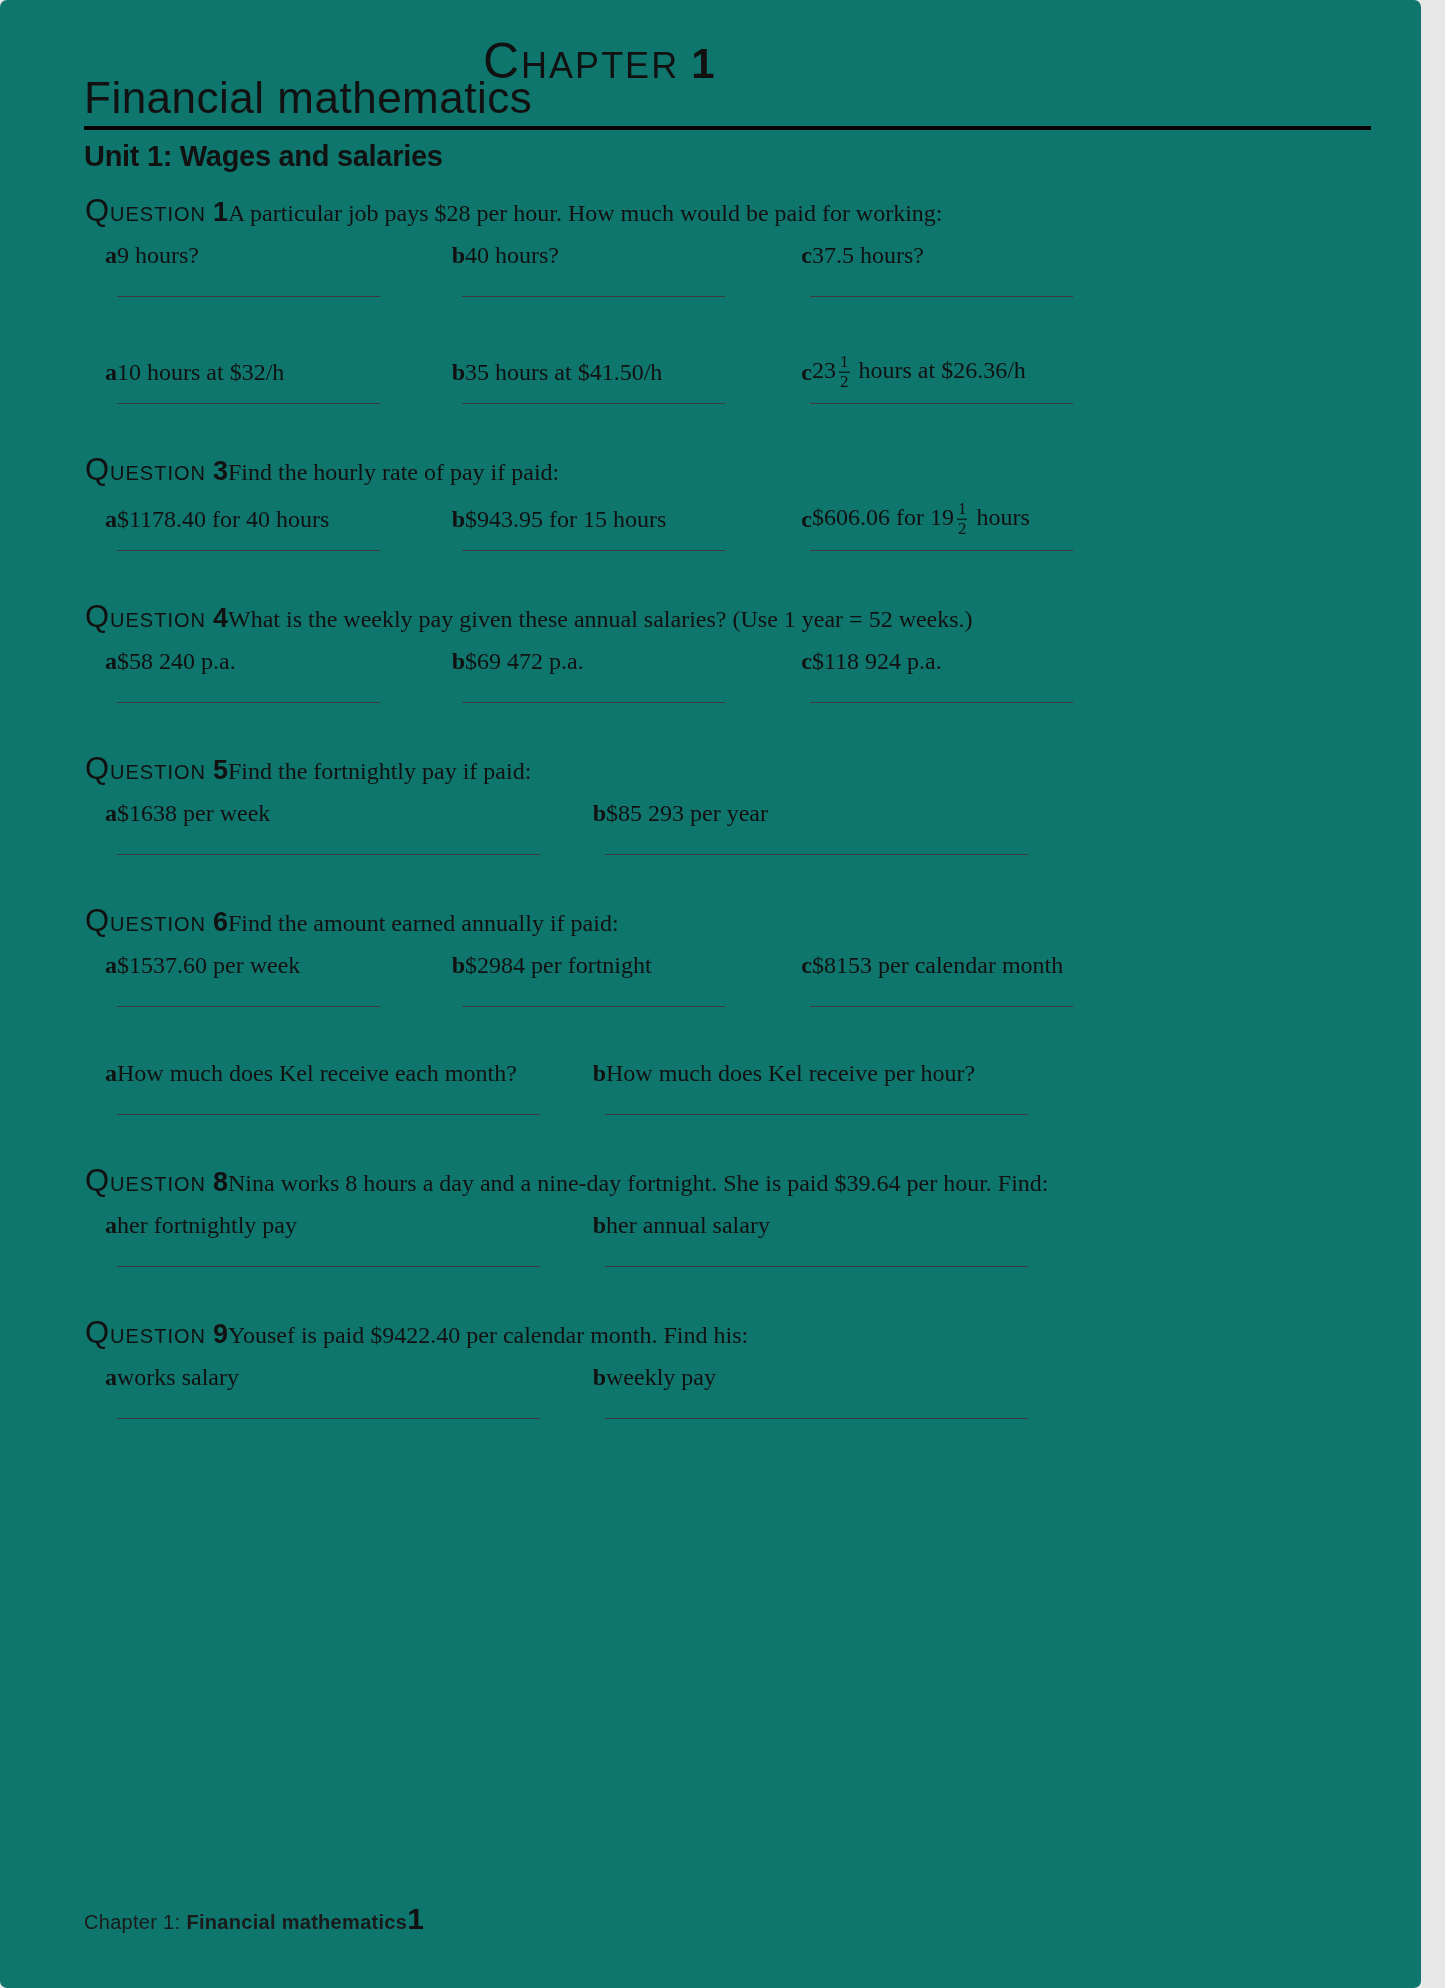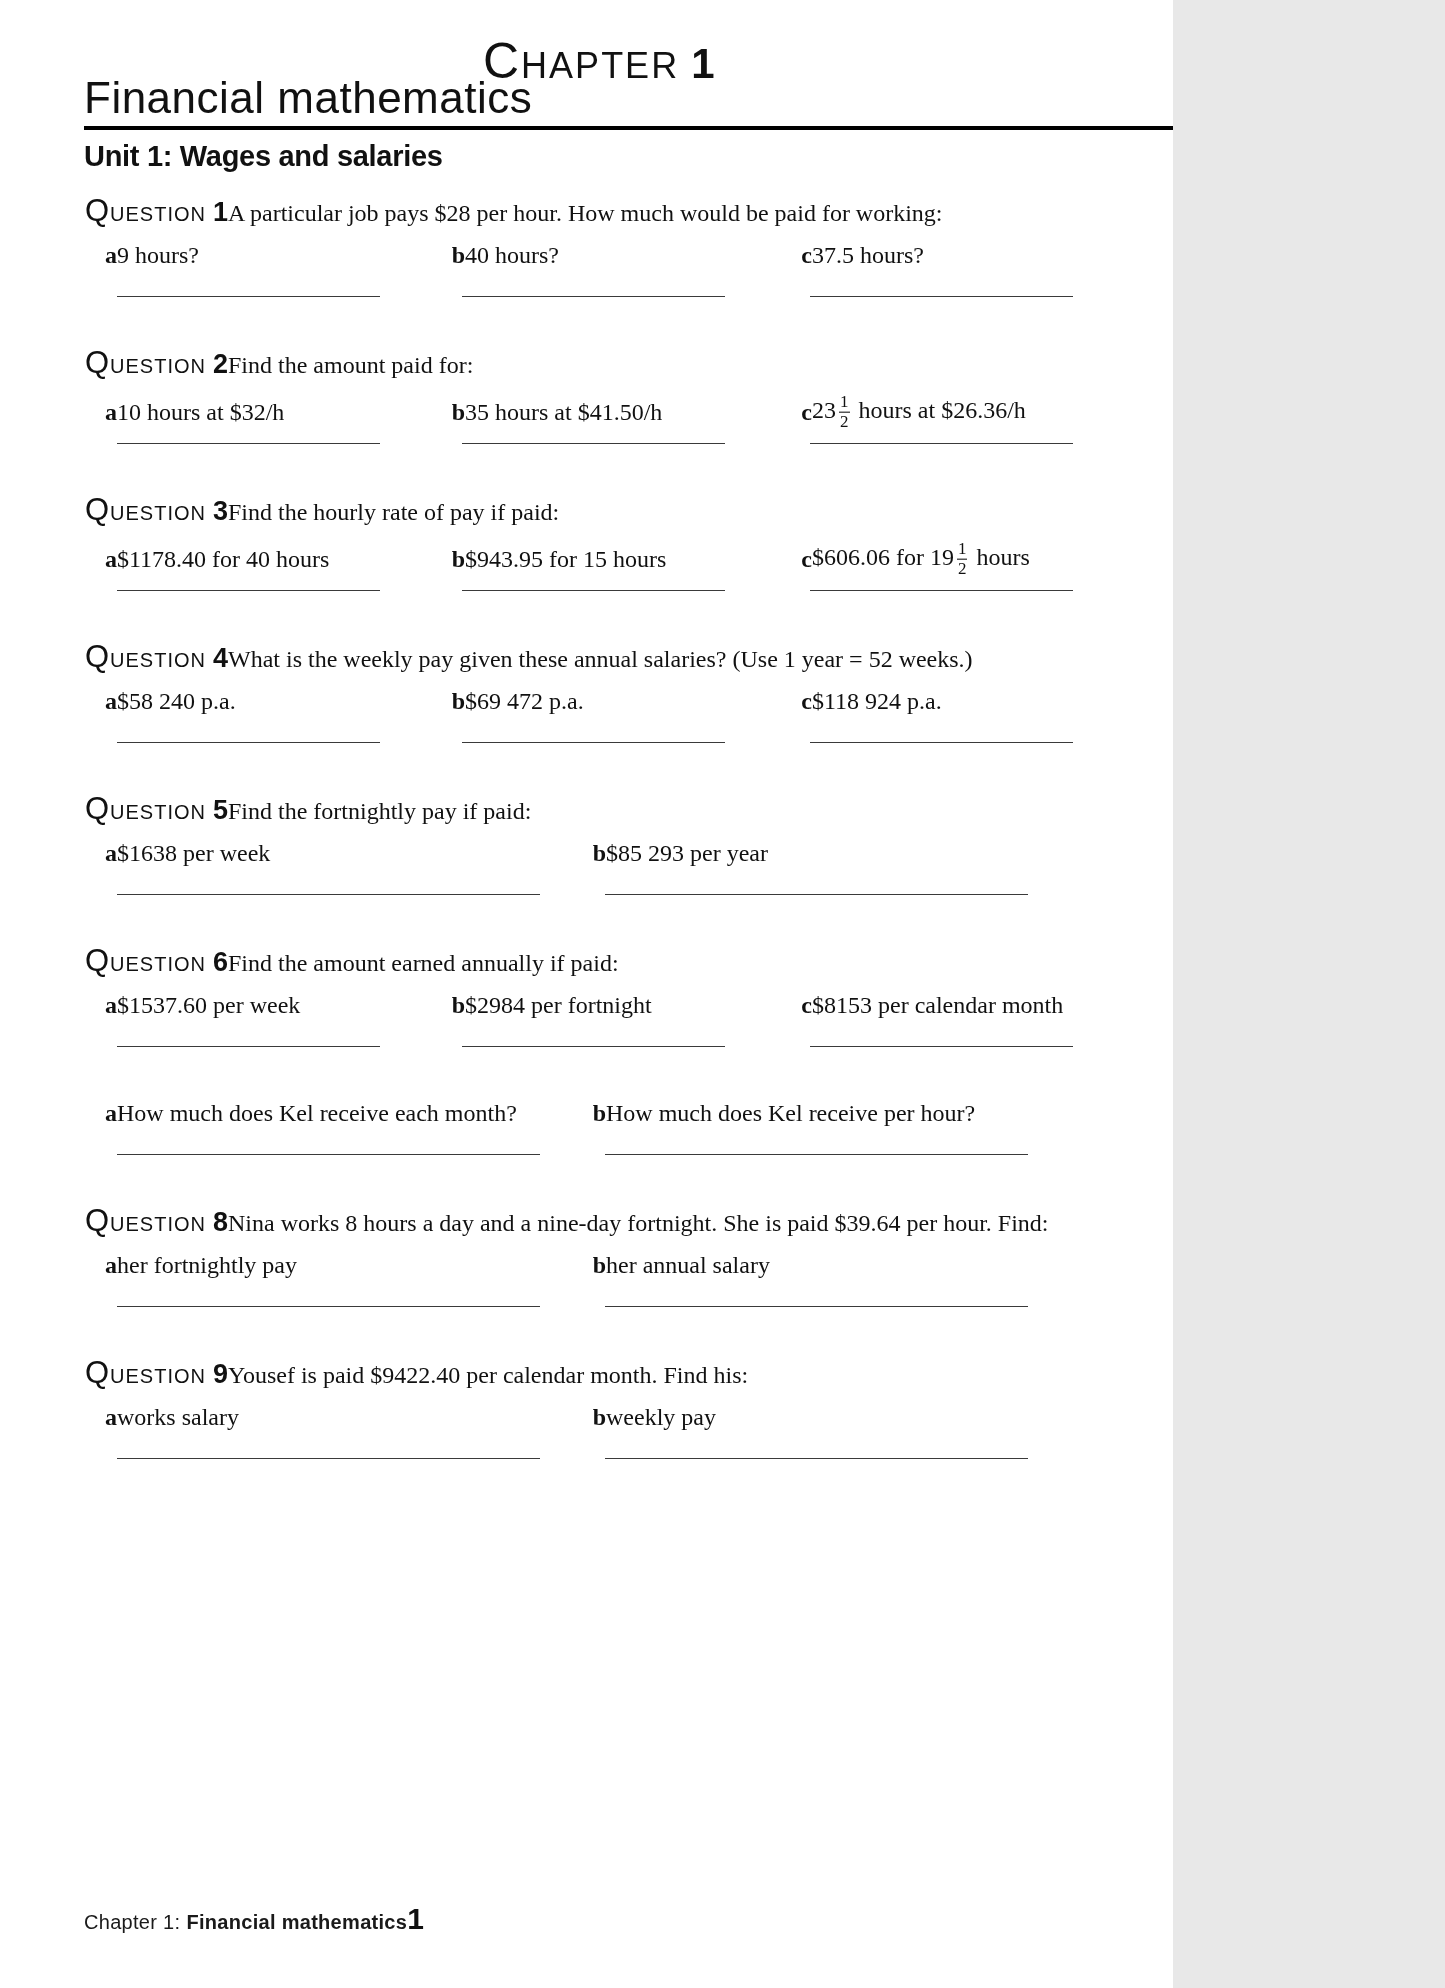--- a/index.html
+++ b/index.html
@@ -1,19 +1,19 @@
 <!DOCTYPE html>
 <html><head>
 <meta charset="utf-8">
 <style>
   * { margin:0; padding:0; box-sizing:border-box; }
   html,body { background:#e8e8e8; }
   .page {
-    position:relative; width:1173px; height:1988px; background:#ffffff;
-    font-family:"Liberation Serif", serif; color:#111; overflow:hidden;
+    position:relative; width:1421px; height:1988px; background:#0f766e;
+    font-family:"Liberation Serif", serif; color:#111; overflow:hidden;border-radius:7px;
   }
   
   .header { position:relative; height:170px; margin-left:84px; margin-right:74px; }
   .chapter-label { position:absolute; left:399px; top:36px; white-space:nowrap;
     font-family:"Liberation Sans", sans-serif; letter-spacing:2px; }
   .ch-init { font-size:50px; line-height:1; }
   .ch-rest { font-size:36px; line-height:1; }
   .ch-num  { font-size:42px; font-weight:700; margin-left:12px; letter-spacing:0; }
   .page-title { position:absolute; left:0; top:76px;
     font-family:"Liberation Sans", sans-serif; font-size:44px; line-height:1;
@@ -99,24 +99,20 @@
             <span class="p-text">37.5 hours?</span>
           </div>
         </div>
         <div class="answer-row cols-3">
           <div class="ans-line"></div>
           <div class="ans-line"></div>
           <div class="ans-line"></div>
         </div>
       </section>
       <section class="q-block">
-        <div class="q-row">
-          <div class="q-label"><span class="q-init">Q</span><span class="q-rest">UESTION</span><span class="q-num">2</span></div>
-          <div class="q-prompt">Find the amount paid for:</div>
-        </div>
         <div class="parts-row cols-3 tall">
           <div class="part">
             <span class="p-letter">a</span>
             <span class="p-text">10 hours at $32/h</span>
           </div>
           <div class="part">
             <span class="p-letter">b</span>
             <span class="p-text">35 hours at $41.50/h</span>
           </div>
           <div class="part">

